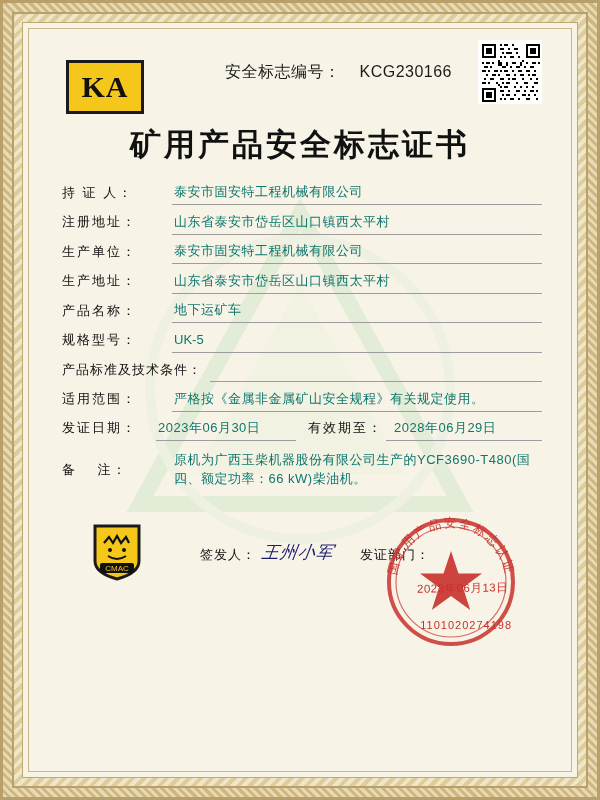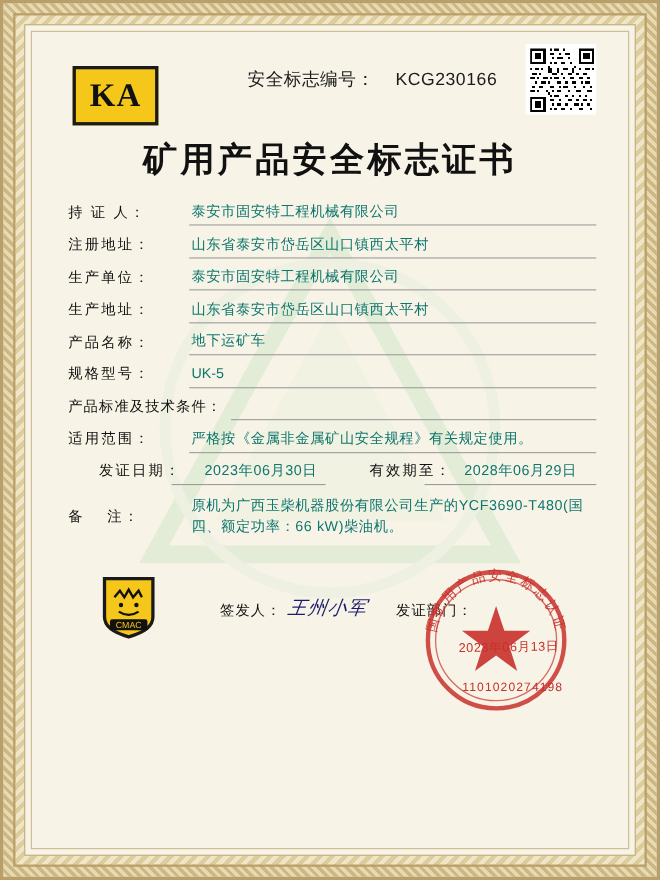--- a/index.html
+++ b/index.html
@@ -121,21 +121,21 @@
   .val.en { font-family: "Liberation Sans", sans-serif; letter-spacing: 0; }
   .underline {
     position: absolute;
     left: 110px; right: 0; bottom: -2px;
     border-bottom: 1px solid #9c9c9c;
   }
   .underline.wide { left: 148px; }
   .date-row { display: flex; align-items: center; }
   .date-left { display: flex; width: 50%; position: relative; }
   .date-right { display: flex; width: 50%; position: relative; padding-left: 6px; }
-  .date-left .lbl, .date-right .lbl { width: 96px; flex: 0 0 96px; margin-left: 28px; }
+  .date-left .lbl, .date-right .lbl { width: 96px; flex: 0 0 96px; }
   .date-right .lbl { width: 86px; flex: 0 0 86px; }
   .ul-seg { position: absolute; left: 94px; right: 6px; bottom: -3px; border-bottom: 1px solid #9c9c9c; }
   .ul-seg.r { left: 84px; right: 0; }
 
   
   .para {
     margin: 16px 20px 0 22px;
     font-size: 13px;
     line-height: 1.85;
     color: #111;

